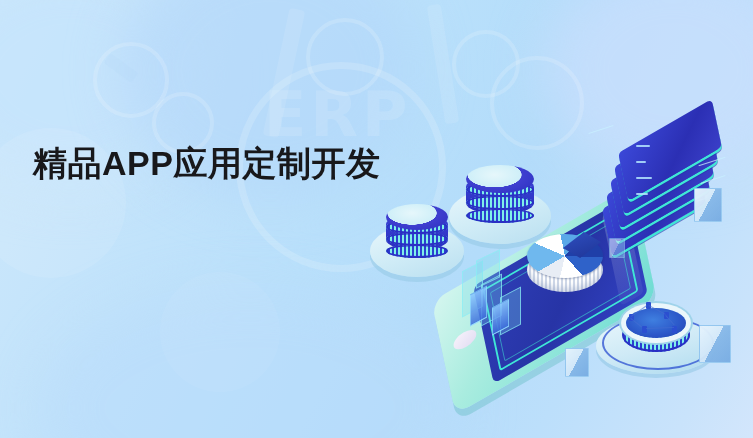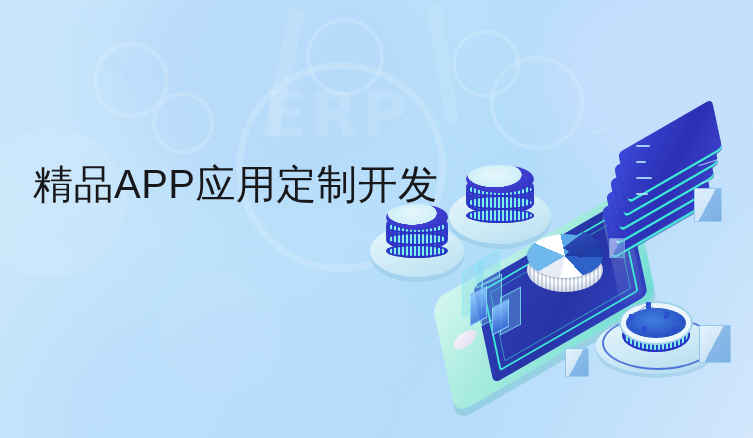--- a/index.html
+++ b/index.html
@@ -41,24 +41,24 @@
     letter-spacing: 4px;
     color: rgba(255,255,255,.40);
     font-family: "DejaVu Sans", sans-serif;
   }
   .wm-shadowbar { background: rgba(150,190,235,.22); border-radius: 3px; }
 
   
   .headline {
     position: absolute;
     left: 33px;
-    top: 164px;
-    font-size: 40px;
+    top: 143px;
+    font-size: 34px;
     line-height: 40px;
-    font-weight: 400;
+    font-weight: 700;
     color: #18181b;
     letter-spacing: .5px;
     white-space: nowrap;
   }
   .subhead {
     position: absolute;
     left: 34px;
     top: 228px;
     width: 316px;
     font-size: 21px;

